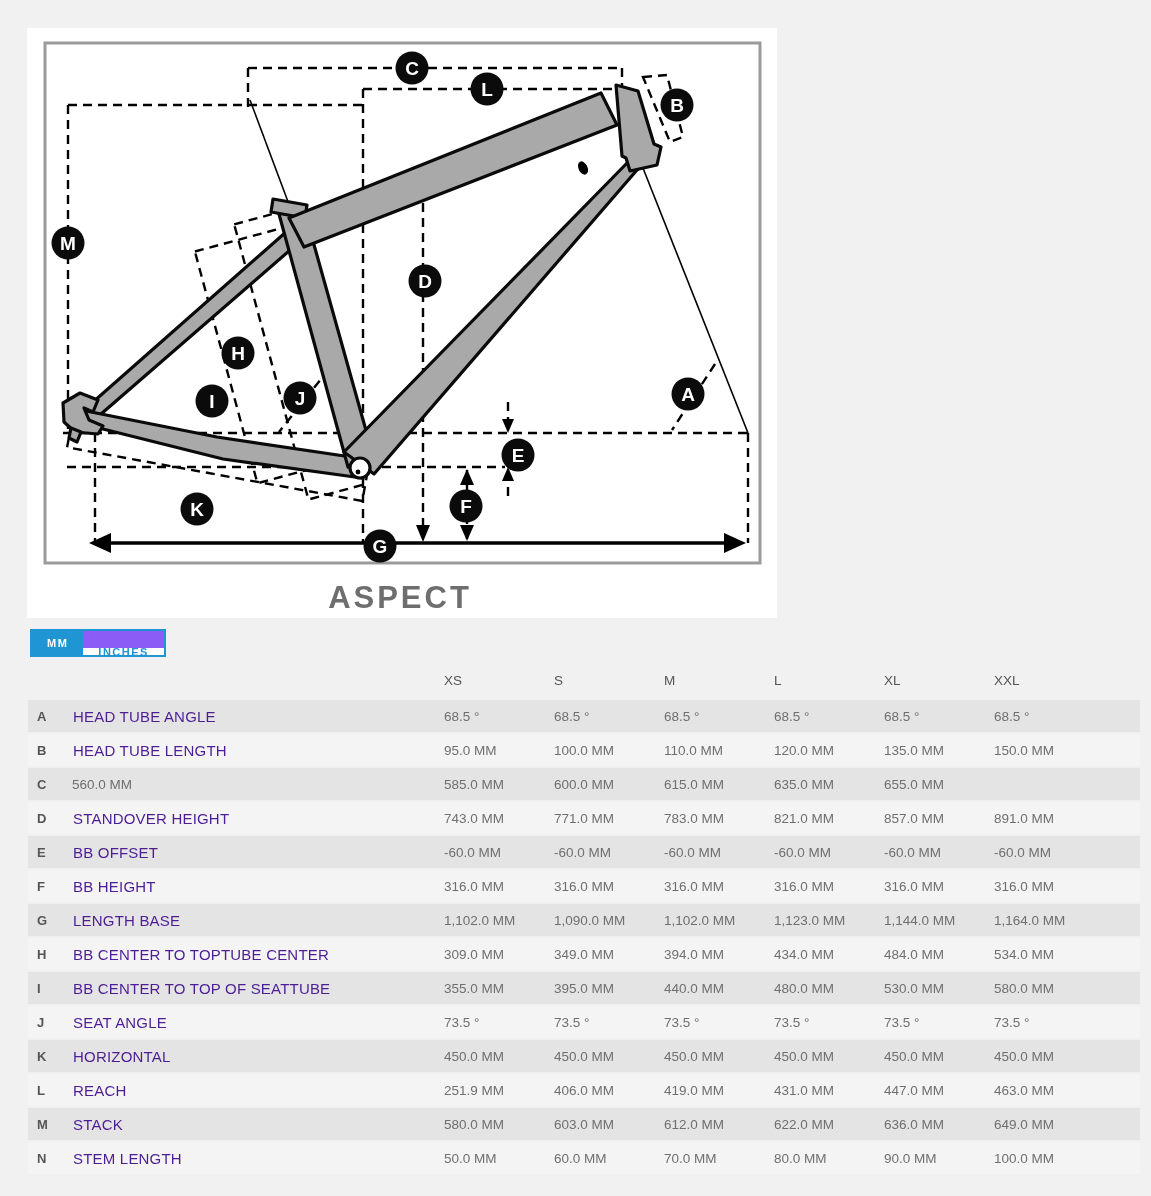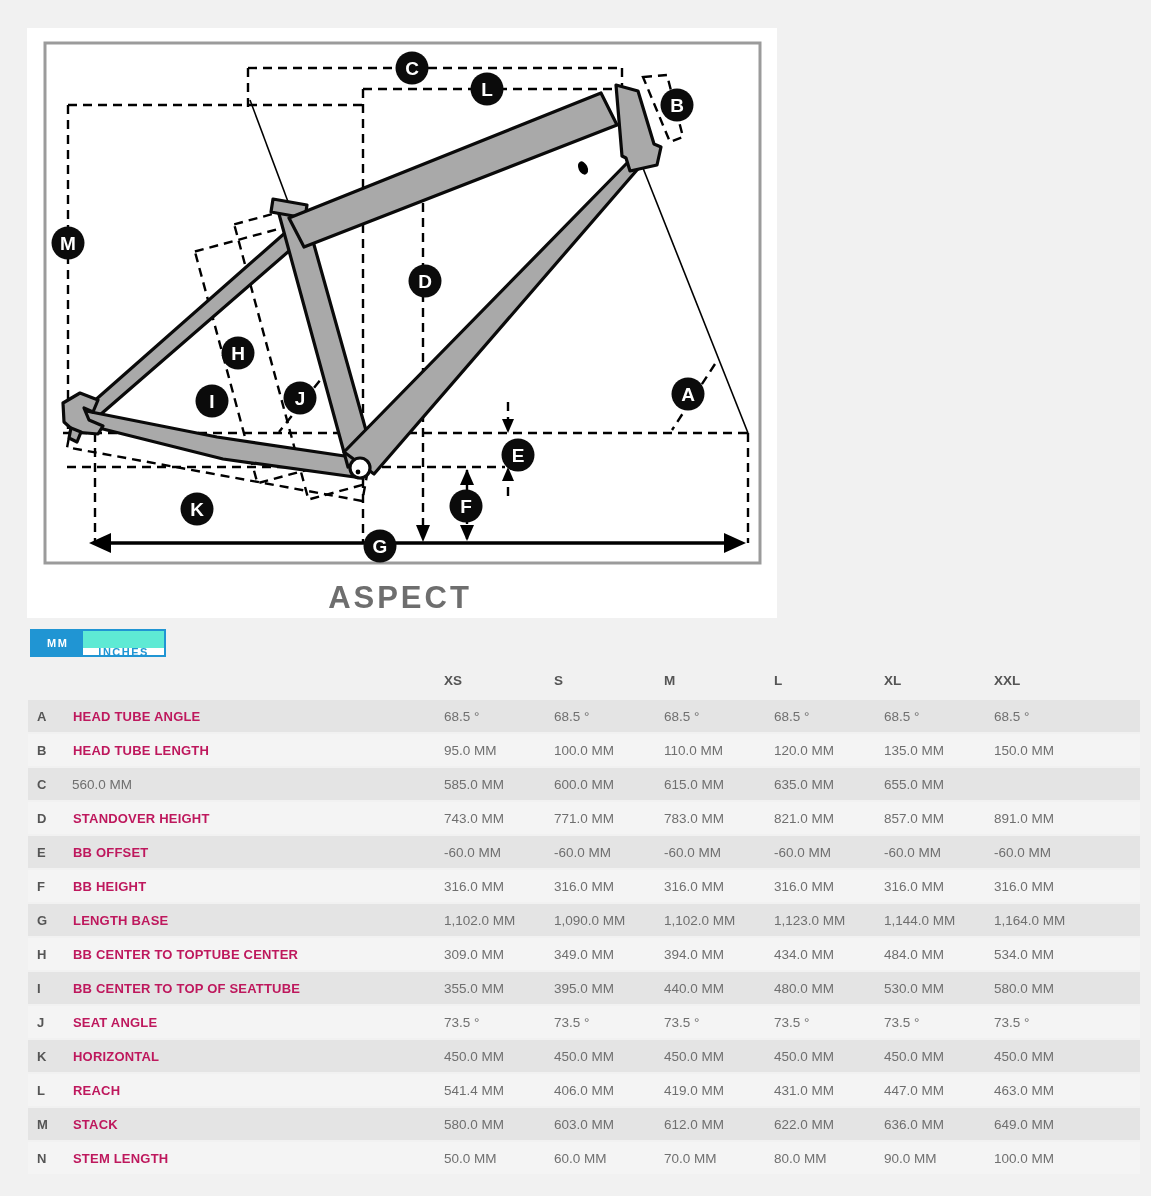--- a/index.html
+++ b/index.html
@@ -2,35 +2,35 @@
 <html><head>
 <meta charset="utf-8">
 <style>
   html,body{margin:0;padding:0;}
   body{font-family:"Liberation Sans",sans-serif;background:#fff;}
   #page{position:relative;width:1151px;height:1196px;background:#f1f1f1;overflow:hidden;}
   #diagram-panel{position:absolute;left:27px;top:28px;width:750px;height:590px;background:#ffffff;}
   #diagram-panel svg{display:block;}
 
   
-  #units-toggle{position:absolute;left:30px;top:629px;display:flex;border:2px solid #2095d3;background:#5eead4;height:24px;}
+  #units-toggle{position:absolute;left:30px;top:629px;display:flex;border:2px solid #2095d3;background:#8b5cf6;height:24px;}
   .toggle-opt{display:flex;align-items:center;padding:0 15px;font-size:11px;font-weight:bold;letter-spacing:1.5px;cursor:pointer;}
   .toggle-opt.active{background:#2095d3;color:#fff;}
   .toggle-opt.inactive{background:#fff;color:#2095d3;margin-top:17px;}
 
   
   #geo-table{position:absolute;left:28px;top:666px;width:1112px;}
   .g-row{display:grid;grid-template-columns:44px 372px 110px 110px 110px 110px 110px 1fr;align-items:center;height:32px;margin-bottom:2px;}
   .g-row.head{background:transparent;height:28px;margin-bottom:6px;}
   .g-row.odd{background:#e4e4e4;}
   .g-row.even{background:#f4f4f4;}
   .cell-letter{padding-left:9px;font-size:13px;font-weight:bold;color:#555;}
-  .cell-name{padding-left:1px;font-size:13px;font-weight:bold;color:#be185d;letter-spacing:.2px;}
+  .cell-name{padding-left:1px;font-size:15px;font-weight:normal;color:#4c1d95;letter-spacing:.2px;}
   .cell-value{font-size:13.5px;color:#6f6f6f;}
-  .cell-colhead{font-size:13.5px;font-weight:bold;color:#555;}
+  .cell-colhead{font-size:13.5px;font-weight:normal;color:#555;}
 </style>
 </head>
 <body>
 
 <div id="page">
 
   <div id="diagram-panel">
     <svg width="750" height="590" viewBox="0 0 750 590">
 
       <rect x="18" y="15" width="715" height="520" fill="#ffffff" stroke="#9b9b9b" stroke-width="3"></rect>
@@ -277,21 +277,21 @@
           <div class="cell-value">450.0 MM</div>
           <div class="cell-value">450.0 MM</div>
           <div class="cell-value">450.0 MM</div>
           <div class="cell-value">450.0 MM</div>
           <div class="cell-value">450.0 MM</div>
           <div class="cell-value">450.0 MM</div>
         </div>
         <div class="g-row even">
           <div class="cell-letter">L</div>
           <div class="cell-name">REACH</div>
-          <div class="cell-value">541.4 MM</div>
+          <div class="cell-value">251.9 MM</div>
           <div class="cell-value">406.0 MM</div>
           <div class="cell-value">419.0 MM</div>
           <div class="cell-value">431.0 MM</div>
           <div class="cell-value">447.0 MM</div>
           <div class="cell-value">463.0 MM</div>
         </div>
         <div class="g-row odd">
           <div class="cell-letter">M</div>
           <div class="cell-name">STACK</div>
           <div class="cell-value">580.0 MM</div>

